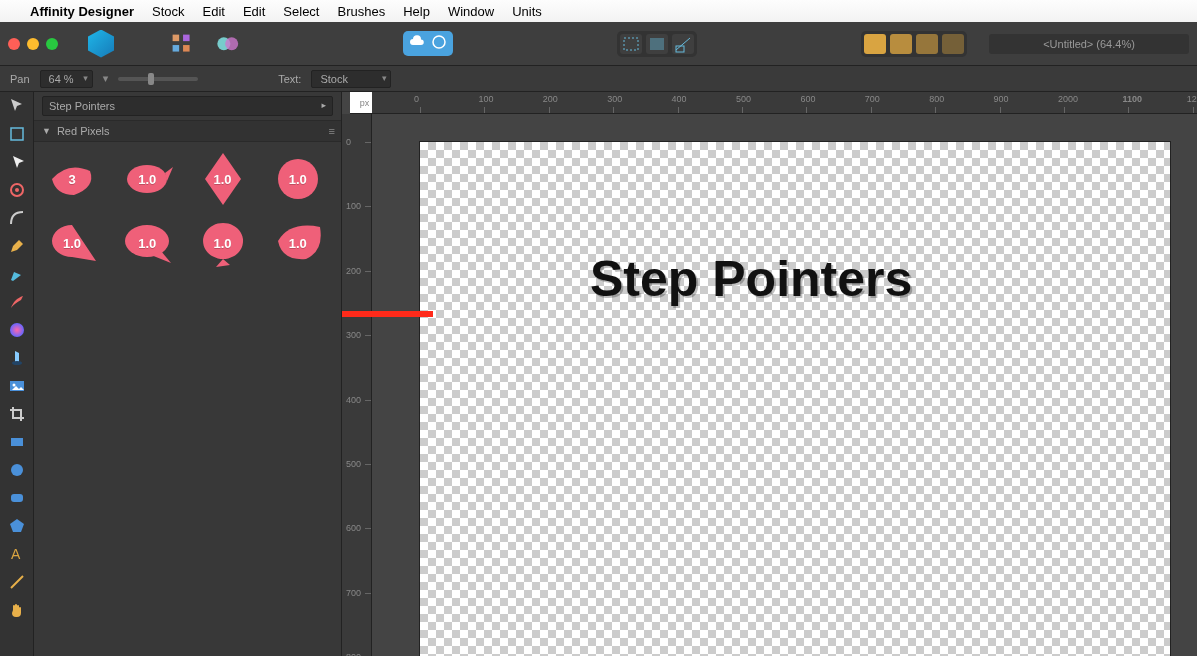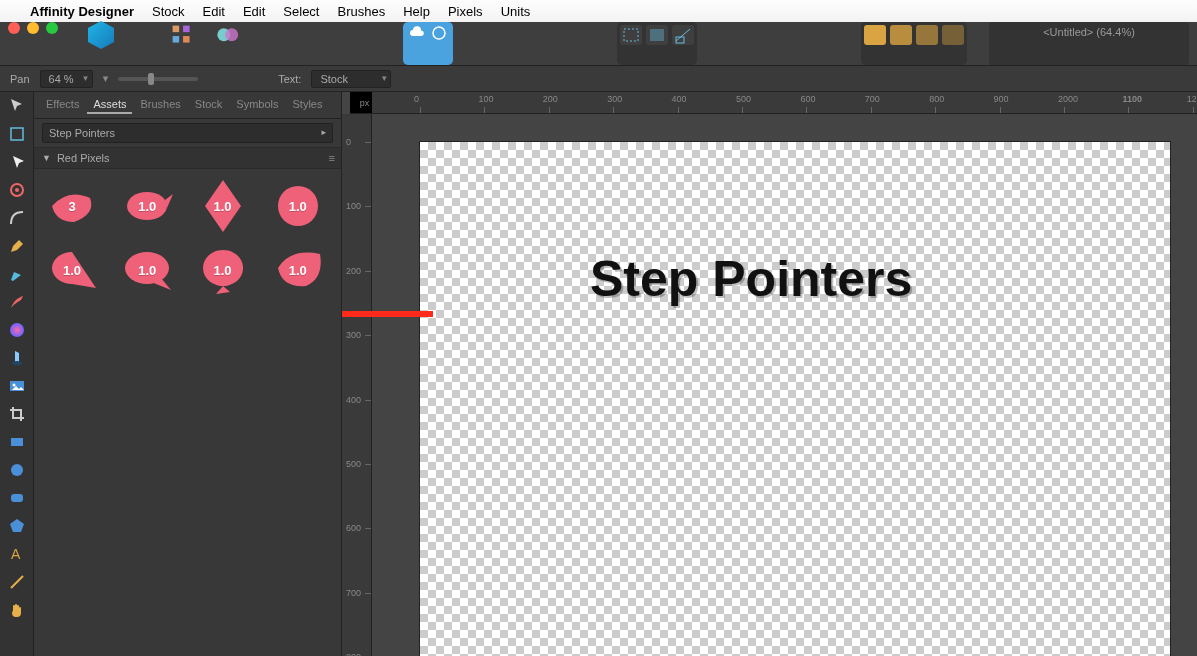--- a/index.html
+++ b/index.html
@@ -5,21 +5,21 @@
 * { box-sizing: border-box; margin: 0; padding: 0; font-family: -apple-system, "Helvetica Neue", Arial, sans-serif; }
 body { width: 1197px; height: 656px; background: #3a3a3a; color: #bbb; overflow: hidden; position: relative; font-size: 12px; }
 
 
 .menubar { height: 22px; background: linear-gradient(#fdfdfd,#f3f3f3); color: #000; display: flex; align-items: center; padding: 0 12px; font-size: 13px; }
 .menubar span { margin-right: 18px; cursor: default; }
 .menubar .apple { font-size: 15px; margin-right: 18px; }
 .menubar .app-name { font-weight: 700; }
 
 
-.toolbar { height: 44px; background: #3e3e3e; border-bottom: 1px solid #222; display: flex; padding: 0 8px; gap: 22px; }
+.toolbar { height: 44px; background: #3e3e3e; border-bottom: 1px solid #222; display: flex; align-items: center; padding: 16px 8px; gap: 22px; }
 .traffic { display: flex; gap: 7px; margin-right: 8px; }
 .dot { width: 12px; height: 12px; border-radius: 50%; }
 .dot.red { background: #ff5f57; } .dot.yellow { background: #febc2e; } .dot.green { background: #28c840; }
 .tb-icon { width: 26px; height: 26px; border-radius: 4px; display: flex; align-items: center; justify-content: center; }
 .logo-aff { background: linear-gradient(135deg,#1fb6e8,#167ab8); width: 28px; height: 28px; position: relative; clip-path: polygon(50% 0,100% 25%,100% 75%,50% 100%,0 75%,0 25%); }
 .tb-sep { flex: 0 0 12px; }
 .tb-pill { background: #4aa3df; border-radius: 5px; padding: 4px 6px; display: flex; gap: 6px; }
 .tb-group { display: flex; gap: 4px; background: #333; padding: 3px; border-radius: 5px; }
 .tb-group .sq { width: 22px; height: 20px; border-radius: 3px; background: #3f3f3f; position: relative; }
 .doc-title { margin-left: auto; background: #333; padding: 4px 20px; border-radius: 3px; font-size: 11px; color: #999; min-width: 200px; text-align: center; }
@@ -47,21 +47,21 @@
 .section-hdr { display: flex; align-items: center; padding: 4px 8px; background: #323232; border-bottom: 1px solid #2a2a2a; font-size: 11px; color: #aaa; }
 .section-hdr .tri { margin-right: 6px; font-size: 9px; }
 .section-hdr .menu-ic { margin-left: auto; color: #888; letter-spacing: -2px; }
 
 .assets { padding: 12px 8px; display: grid; grid-template-columns: repeat(4,1fr); gap: 14px 10px; align-content: start; }
 .asset { width: 60px; height: 50px; display: flex; align-items: center; justify-content: center; position: relative; }
 .shape { fill: #ef6079; }
 .asset-label { position: absolute; color: #fff; font-weight: 700; font-size: 13px; text-shadow: 0 1px 0 rgba(0,0,0,.2); }
 
 .canvas-area { flex: 1; background: #444; position: relative; overflow: hidden; }
-.ruler-corner { position: absolute; left: 8px; top: 0; width: 30px; height: 22px; background: #000000; border-right: 1px solid #222; border-bottom: 1px solid #222; font-size: 9px; color: #888; display: flex; align-items: center; justify-content: center; }
+.ruler-corner { position: absolute; left: 8px; top: 0; width: 30px; height: 22px; background: #ffffff; border-right: 1px solid #222; border-bottom: 1px solid #222; font-size: 9px; color: #888; display: flex; align-items: center; justify-content: center; }
 .ruler-h { position: absolute; left: 30px; right: 0; top: 0; height: 22px; background: #3a3a3a; border-bottom: 1px solid #222; color: #888; font-size: 9px; }
 .ruler-h span { position: absolute; top: 2px; }
 .ruler-h i { position: absolute; bottom: 0; width: 1px; height: 6px; background: #666; }
 .ruler-v { position: absolute; left: 0; top: 22px; bottom: 0; width: 30px; background: #3a3a3a; border-right: 1px solid #222; color: #888; font-size: 9px; }
 .ruler-v span { position: absolute; left: 4px; }
 .ruler-v i { position: absolute; right: 0; height: 1px; width: 6px; background: #666; }
 
 .artboard { position: absolute; left: 78px; top: 50px; width: 750px; height: 540px;
   background-image:
     linear-gradient(45deg,#ccc 25%,transparent 25%),
@@ -81,21 +81,21 @@
 
 <div class="menubar">
   <span class="apple"></span>
   <span class="app-name">Affinity Designer</span>
   <span>Stock</span>
   <span>Edit</span>
   <span>Edit</span>
   <span>Select</span>
   <span>Brushes</span>
   <span>Help</span>
-  <span>Pixels</span>
+  <span>Window</span>
   <span>Units</span>
 </div>
 
 <div class="toolbar">
   <div class="traffic">
     <div class="dot red"></div>
     <div class="dot yellow"></div>
     <div class="dot green"></div>
   </div>
   <div class="tb-icon">
@@ -263,28 +263,20 @@
         </svg>
       </div>
     <div class="tool">
         <svg viewBox="0 0 18 18">
           <path fill="#e8b04a" d="M5 9V5a1 1 0 012 0v3V4a1 1 0 012 0v4V5a1 1 0 012 0v4V7a1 1 0 012 0v5a4 4 0 01-4 4H8a4 4 0 01-4-4l1-3z"></path>
         </svg>
       </div>
   </div>
 
   <div class="sidepanel">
-    <div class="tabs">
-      <span>Effects</span>
-      <span class="active">Assets</span>
-      <span>Brushes</span>
-      <span>Stock</span>
-      <span>Symbols</span>
-      <span>Styles</span>
-    </div>
     <div class="panel-row">
       <div class="panel-sel"><span>Step Pointers</span></div>
     </div>
     <div class="section-hdr">
       <span class="tri">▼</span>
       <span>Red Pixels</span>
       <span class="menu-ic">≡</span>
     </div>
     <div class="assets">
       <div class="asset">

